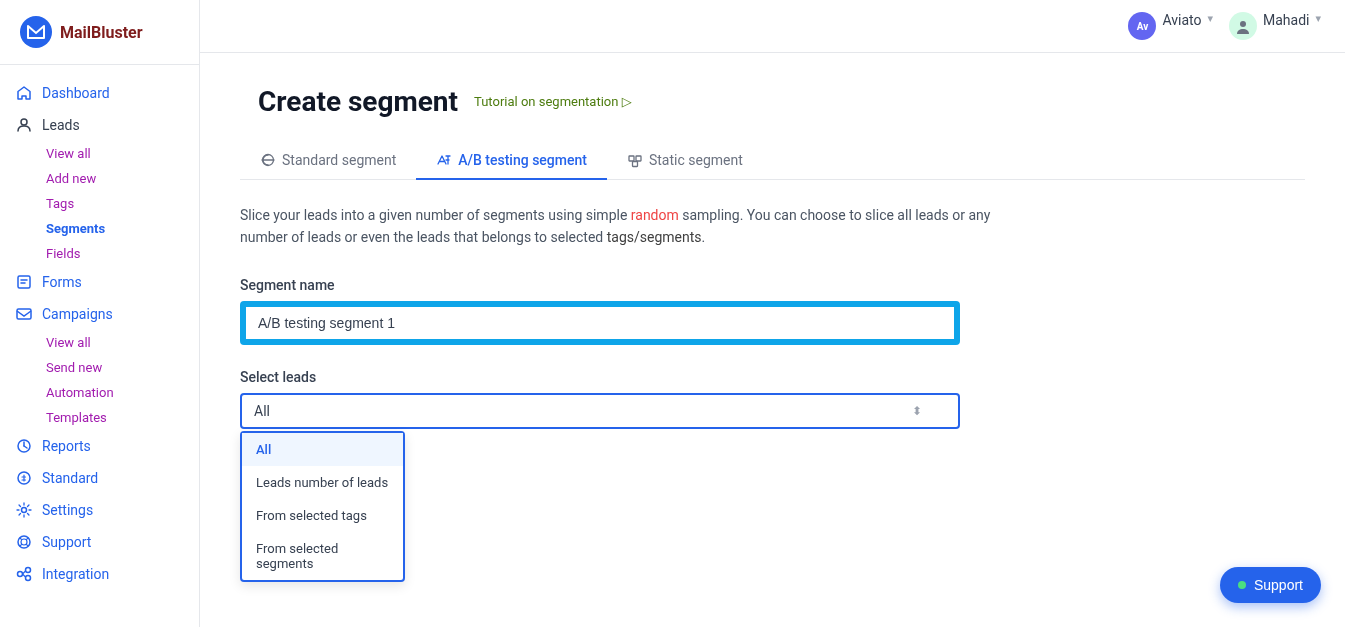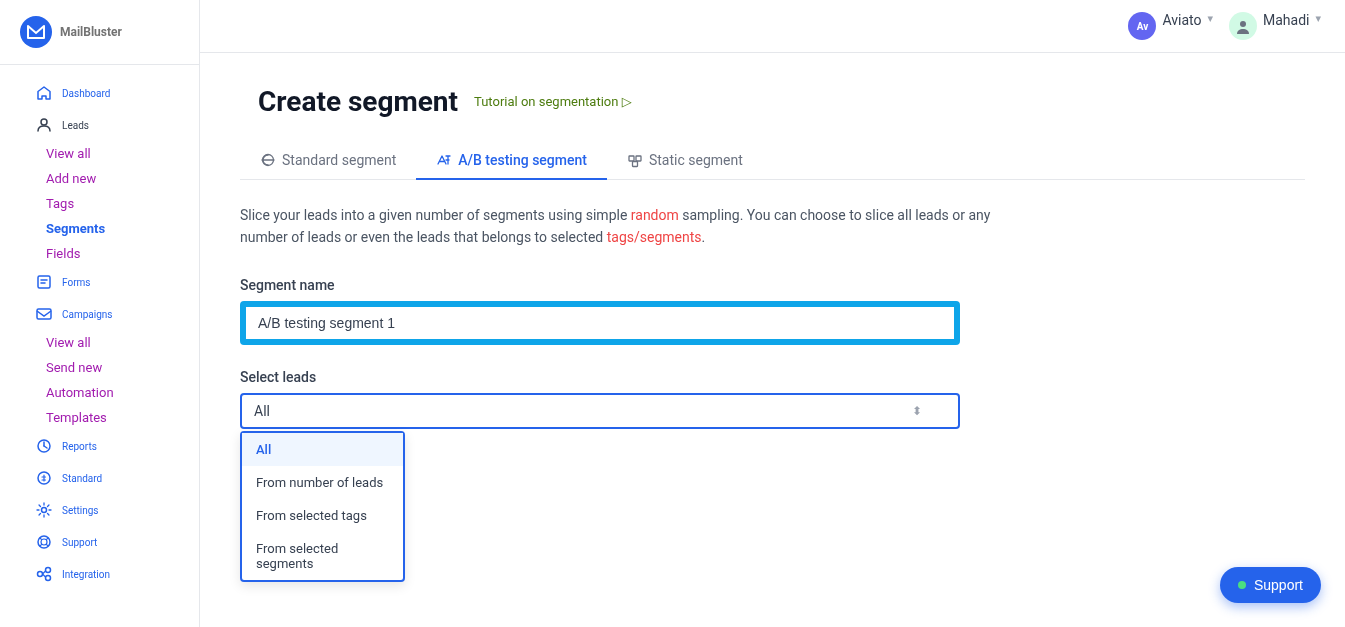--- a/index.html
+++ b/index.html
@@ -21,38 +21,38 @@
       gap: 8px;
       padding: 16px 20px;
       border-bottom: 1px solid #e5e7eb;
       margin-bottom: 8px;
     }
     .logo-icon {
       width: 32px;
       height: 32px;
     }
     .logo-text {
-      font-size: 12px;
+      font-size: 16px;
       font-weight: 700;
-      color: #737373;
+      color: #7f1d1d;
       text-align: right;
     }
     .sidebar-nav {
       padding: 4px 0;
       flex: 1;
       overflow-y: auto;
     }
     .nav-item {
       display: flex;
       align-items: center;
       gap: 10px;
-      padding: 8px 36px;
-      cursor: pointer;
-      color: #374151;
-      font-size: 10px;
+      padding: 8px 16px;
+      cursor: pointer;
+      color: #374151;
+      font-size: 14px;
       text-decoration: none;
     }
     .nav-item.active { color: #2563eb; }
     .nav-item .nav-icon {
       width: 16px;
       height: 16px;
       display: flex;
       align-items: center;
       justify-content: center;
       flex-shrink: 0;
@@ -425,38 +425,38 @@
         <svg class="tab-icon" viewBox="0 0 16 16" fill="none">
           <rect x="2" y="4" width="5" height="5" rx="0.5" stroke="#6b7280" stroke-width="1.3"></rect>
           <rect x="9" y="4" width="5" height="5" rx="0.5" stroke="#6b7280" stroke-width="1.3"></rect>
           <rect x="5.5" y="9.5" width="5" height="5" rx="0.5" stroke="#6b7280" stroke-width="1.3"></rect>
         </svg>
         <span>Static segment</span>
       </div>
     </div>
 
     <p class="description">
-      Slice your leads into a given number of segments using simple <span style="color:#ef4444;">random</span> sampling. You can choose to slice all leads or any number of leads or even the leads that belongs to selected <span style="color:#ef4444;">tags/segments</span>.
+      Slice your leads into a given number of segments using simple <span style="color:#ef4444;">random</span> sampling. You can choose to slice all leads or any number of leads or even the leads that belongs to selected <span style="color:#404040;">tags/segments</span>.
     </p>
 
     <div class="form-group">
       <label class="form-label">Segment name</label>
       <input class="form-input" type="text" value="A/B testing segment 1" style="">
     </div>
 
     <div class="form-group">
       <label class="form-label">Select leads</label>
       <div class="select-wrapper">
         <div class="select-display">
           <span>All</span>
           <span class="select-arrow">⬍</span>
         </div>
         <div class="dropdown">
           <div class="dropdown-item selected">All</div>
-          <div class="dropdown-item">From number of leads</div>
+          <div class="dropdown-item">Leads number of leads</div>
           <div class="dropdown-item">From selected tags</div>
           <div class="dropdown-item">From selected segments</div>
         </div>
       </div>
     </div>
   </div>
 </div>
 
 <button class="support-btn">
   <span class="support-dot"></span>

